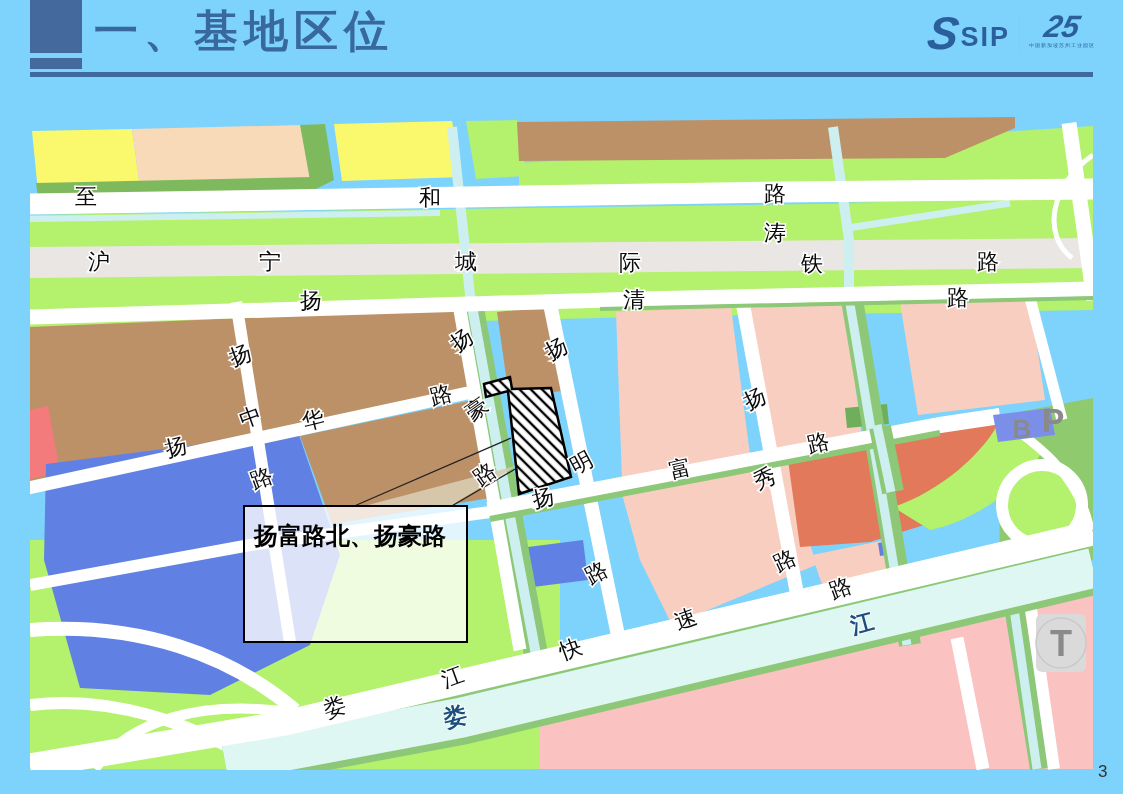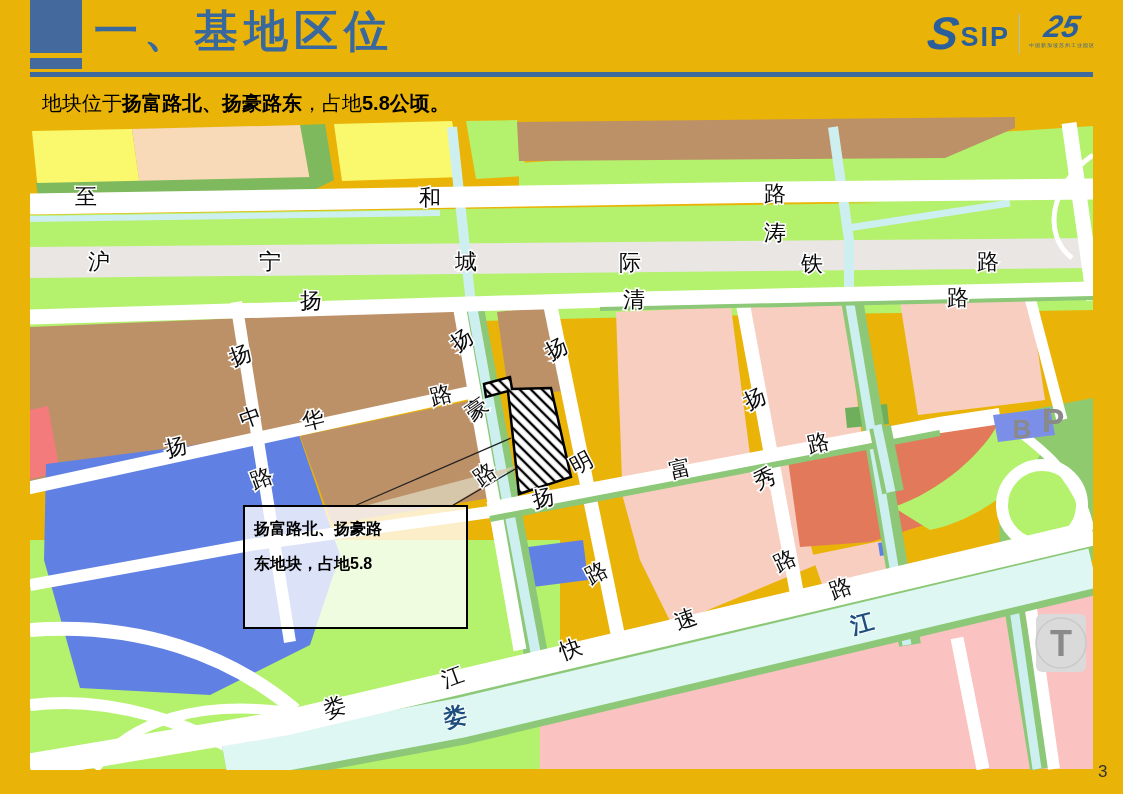--- a/index.html
+++ b/index.html
@@ -1,16 +1,16 @@
 <!DOCTYPE html>
 <html><head>
 <meta charset="utf-8">
 <style>
   html,body{margin:0;padding:0;background:#fff;}
-  .slide{position:relative;width:1123px;height:794px;background:#eab308;overflow:hidden;
+  .slide{position:relative;width:1123px;height:794px;background:#7dd3fc;overflow:hidden;
          font-family:"Liberation Sans",sans-serif;}
   .abs{position:absolute;}
   
   .accent-square{left:30px;top:0;width:52px;height:53px;background:#44699C;}
   .accent-bar{left:30px;top:58px;width:52px;height:11px;background:#44699C;}
   .title-underline{left:30px;top:72px;width:1063px;height:5px;background:#3E6A9E;}
   .page-title{left:94px;top:2px;margin:0;font-size:44px;font-weight:bold;color:#38689E;letter-spacing:6px;}
   .sip-logo{right:28px;top:12px;display:flex;align-items:flex-start;color:#2B5F9C;}
   .logo-s{font-size:46px;font-weight:bold;font-style:italic;line-height:42px;transform:skewX(-8deg);}
   .logo-sip{font-size:27px;font-weight:bold;letter-spacing:2px;margin:10px 4px 12px 2px;}
@@ -23,21 +23,21 @@
   .subtitle .b{font-weight:bold;}
   
   svg.map{left:0;top:0;}
   text.road{font-size:22px;fill:#0A0A0A;paint-order:stroke;stroke:#FFFFFF;stroke-width:3px;
             text-anchor:middle;font-family:"Liberation Sans",sans-serif;}
   text.river{font-size:23px;fill:#1E4E7E;font-weight:bold;paint-order:stroke;stroke:rgba(255,255,255,.7);
              stroke-width:2px;text-anchor:middle;font-family:"Liberation Sans",sans-serif;}
   text.marker{fill:#8A8A8A;font-weight:bold;text-anchor:middle;font-family:"Liberation Sans",sans-serif;}
   
   .callout{left:243px;top:505px;width:203px;height:112px;background:rgba(255,255,255,.78);
-           border:2px solid #000;padding:4px 9px;font-size:16px;font-weight:bold;line-height:35px;color:#000;}
+           border:2px solid #000;padding:11px 9px;font-size:24px;font-weight:bold;line-height:35px;color:#000;}
   .page-number{left:1098px;top:762px;font-size:17px;color:#333;}
 </style>
 </head>
 <body>
 
 <div class="slide">
 
   <div class="abs accent-square"></div>
   <div class="abs accent-bar"></div>
   <div class="abs title-underline"></div>
@@ -46,21 +46,20 @@
   <div class="abs sip-logo">
     <span class="logo-s">S</span>
     <span class="logo-sip">SIP</span>
     <span class="logo-divider"></span>
     <span class="logo-25-wrap">
       <span class="logo-25">25</span>
       <span class="logo-fine">中国新加坡苏州工业园区</span>
     </span>
   </div>
 
-  <p class="abs subtitle"><span>地块位于</span><span class="b">扬富路北、扬豪路东</span><span>，占地</span><span class="b">5.8公顷。</span></p>
 
   <svg class="abs map" width="1123" height="794" viewBox="0 0 1123 794">
     <defs>
       <pattern id="hatch" patternUnits="userSpaceOnUse" width="8" height="8" patternTransform="rotate(-45)">
         <rect width="8" height="8" fill="#FFFFFF"></rect>
         <line x1="4" y1="0" x2="4" y2="8" stroke="#000" stroke-width="2.4"></line>
       </pattern>
       <clipPath id="mapclip">
           <rect x="30" y="117" width="1063" height="653"></rect>
         </clipPath>
@@ -194,17 +193,16 @@
       <g id="markersLayer">
           <text x="1022" y="438" class="marker" font-size="26">B</text>
           <text x="1053" y="432" class="marker" font-size="34">P</text>
           <text x="1061" y="656" class="marker" font-size="36">T</text>
         </g>
     </g>
   </svg>
 
   <div class="abs callout">
     <div>扬富路北、扬豪路</div>
-    <div>东地块，占地5.8</div>
   </div>
 
   <div class="abs page-number">3</div>
 </div>
 
 </body></html>

